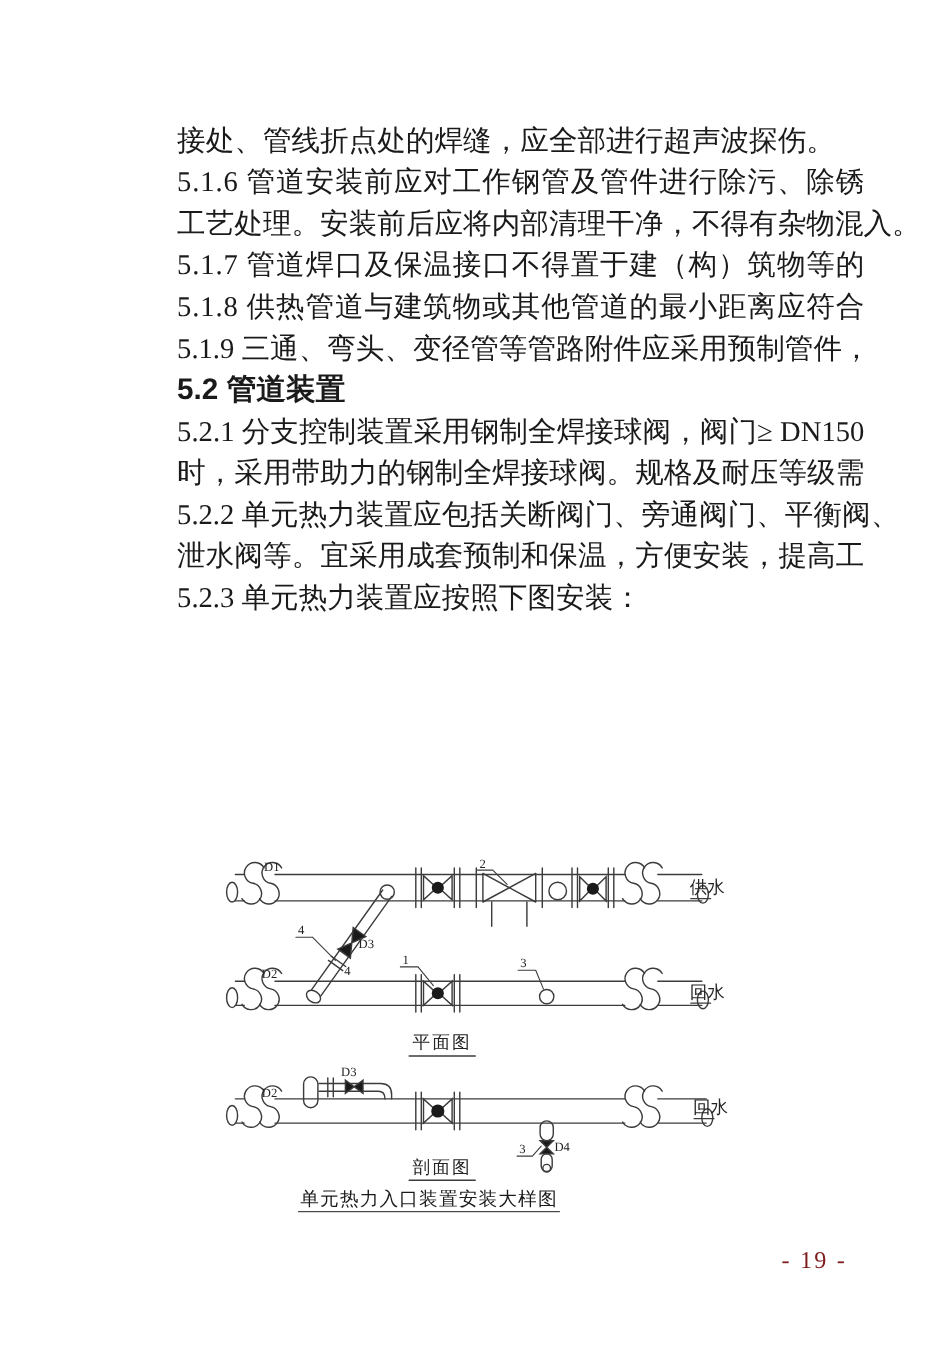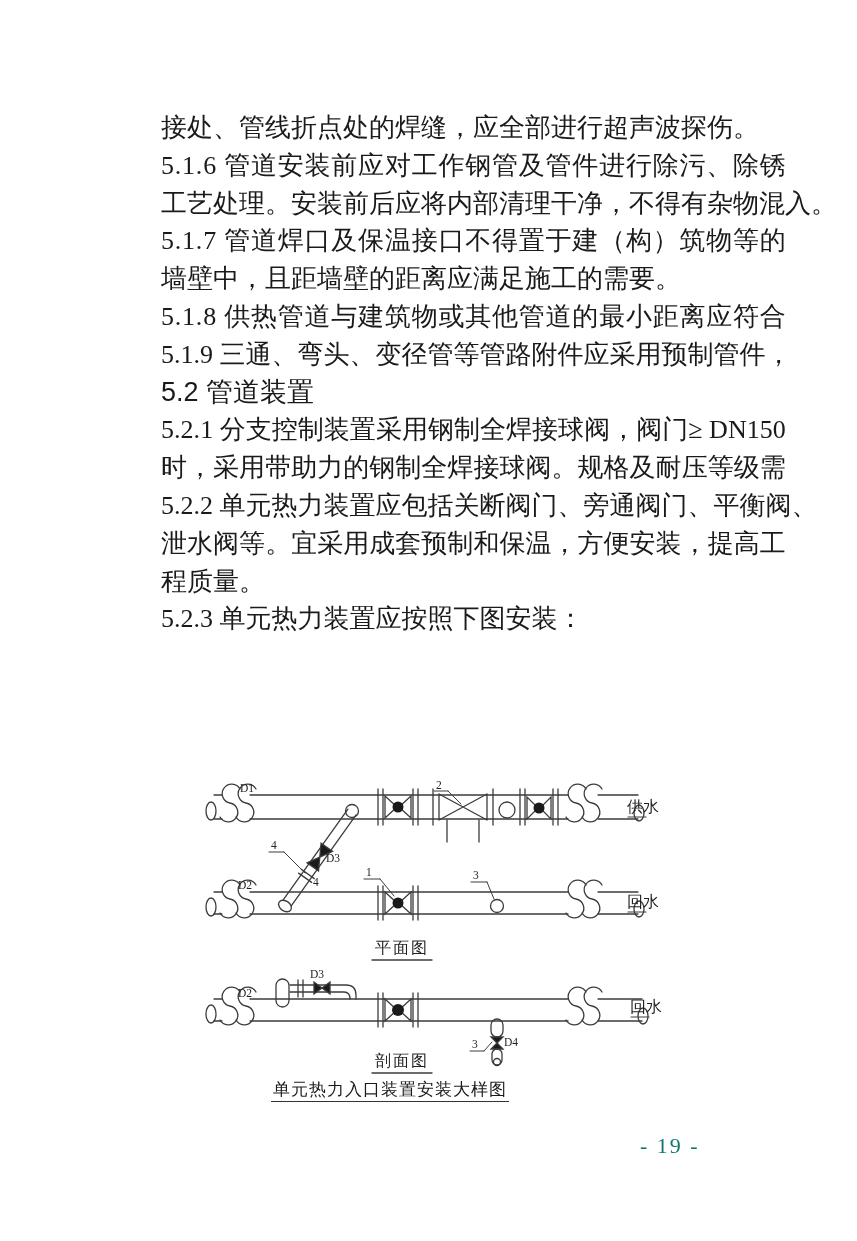--- a/index.html
+++ b/index.html
@@ -3,32 +3,32 @@
 <meta charset="utf-8">
 <style>
   html,body{margin:0;padding:0;background:#ffffff;}
   .page{
     position:relative;width:857px;height:1241px;background:#ffffff;
     font-family:"Liberation Serif","DejaVu Serif",serif;color:#1a1a1a;overflow:hidden;
   }
   .textblock{position:absolute;left:117px;top:109px;width:625px;font-size:26px;line-height:37.8px;margin-left:44px;}
   .line{height:37.8px;white-space:nowrap;overflow:visible;}
   .line.j{display:flex;justify-content:space-between;white-space:normal;}
-  .line.heading{font-family:"Liberation Sans","DejaVu Sans",sans-serif;font-weight:normal;font-size:27px;}
+  .line.heading{font-family:"Liberation Sans","DejaVu Sans",sans-serif;font-weight:bold;font-size:27px;}
   svg text{font-family:"Liberation Serif","DejaVu Serif",serif;fill:#222;}
   .figlabel{font-size:16px;}
   .tinylabel{font-size:11.5px;}
   .figcaption-main{
     position:absolute;left:0;top:1078px;width:780px;text-align:center;
     font-size:17px;letter-spacing:1px;
   }
   .figcaption-main span{border-bottom:1.5px solid #333;padding:0 2px 2px 2px;}
   .pagenum{
-    position:absolute;left:640px;top:1133px;width:130px;text-align:left;
-    font-size:22px;letter-spacing:2px;color:#0f766e;
+    position:absolute;left:640px;top:1133px;width:130px;text-align:right;
+    font-size:22px;letter-spacing:2px;color:#7f1d1d;
   }
 </style>
 </head>
 <body>
 
 <div class="page">
 
   <div class="textblock">
     <div class="line">接处、管线折点处的焊缝，应全部进行超声波探伤。</div>
     <div class="line j">
@@ -110,21 +110,20 @@
         <span>于</span>
         <span>建</span>
         <span>（</span>
         <span>构</span>
         <span>）</span>
         <span>筑</span>
         <span>物</span>
         <span>等</span>
         <span>的</span>
       </div>
-    <div class="line">墙壁中，且距墙壁的距离应满足施工的需要。</div>
     <div class="line j">
         <span>5</span>
         <span>.</span>
         <span>1</span>
         <span>.</span>
         <span>8</span>
         <span>&nbsp;</span>
         <span>供</span>
         <span>热</span>
         <span>管</span>
@@ -287,21 +286,20 @@
         <span>，</span>
         <span>方</span>
         <span>便</span>
         <span>安</span>
         <span>装</span>
         <span>，</span>
         <span>提</span>
         <span>高</span>
         <span>工</span>
       </div>
-    <div class="line">程质量。</div>
     <div class="line">5.2.3 单元热力装置应按照下图安装：</div>
   </div>
 
   <svg style="position:absolute;left:0;top:755px;" width="857" height="330" viewBox="0 755 857 330" fill="none" stroke="#3c3c3c" stroke-width="1.3" stroke-linecap="round">
 
     <defs>
       <g id="sbrk">
         <path d="M 7,-18 a 9.5,9.5 0 1 0 -10,14 a 9.5,9.5 0 1 1 -10,14" fill="none"></path>
       </g>
     </defs>

